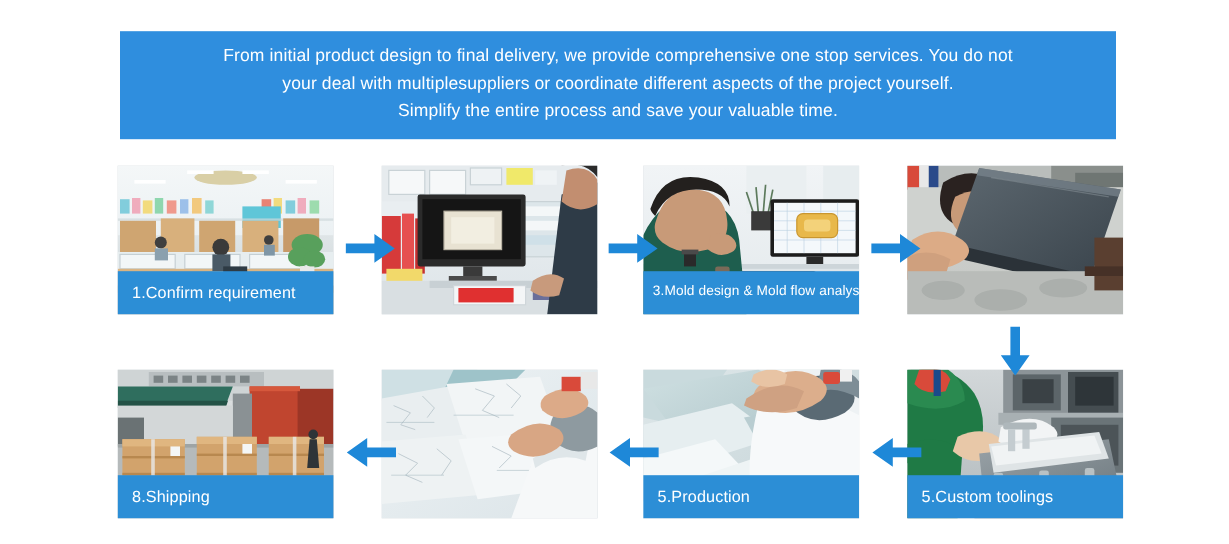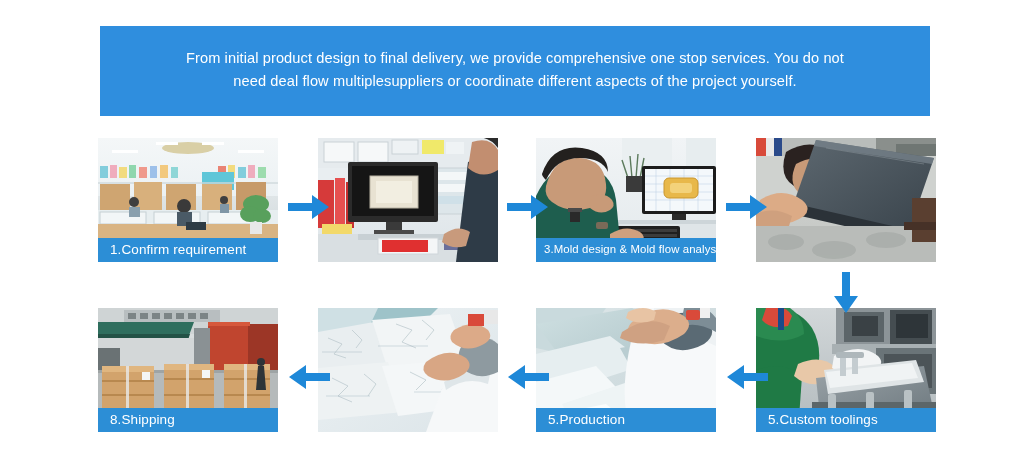--- a/index.html
+++ b/index.html
@@ -73,21 +73,21 @@
     inset: 0;
     overflow: hidden;
   }
   .photo svg { display: block; width: 100%; height: 100%; }
 
   .label-bar {
     position: absolute;
     left: 0;
     bottom: 0;
     width: 100%;
-    height: 24px;
+    height: 36px;
     background: #2c8ed6;
     display: flex;
     align-items: center;
     box-sizing: border-box;
     padding-left: 12px;
     margin-top: 32px;
   }
   .label-bar.narrow-text { padding-left: 8px; }
   .label-text {
     color: #ffffff;
@@ -116,21 +116,22 @@
   .arrow-hb.b2 { left: 507px; }
   .arrow-hb.b3 { left: 288px; }
 </style>
 </head>
 <body>
 
 <div class="page">
 
   <div class="banner">
     <div class="banner-line">From initial product design to final delivery, we provide comprehensive one stop services. You do not</div>
-    <div class="banner-line">need deal flow multiplesuppliers or coordinate different aspects of the project yourself.</div>
+    <div class="banner-line">your deal with multiplesuppliers or coordinate different aspects of the project yourself.</div>
+    <div class="banner-line">Simplify the entire process and save your valuable time.</div>
   </div>
 
   <div class="row row-top">
 
     <div class="card card-1">
       <div class="photo">
         <svg viewBox="0 0 180 124" preserveAspectRatio="none">
           <defs>
             <linearGradient id="g1ceil" x1="0" y1="0" x2="0" y2="1">
               <stop offset="0" stop-color="#f4f7f8"></stop>

